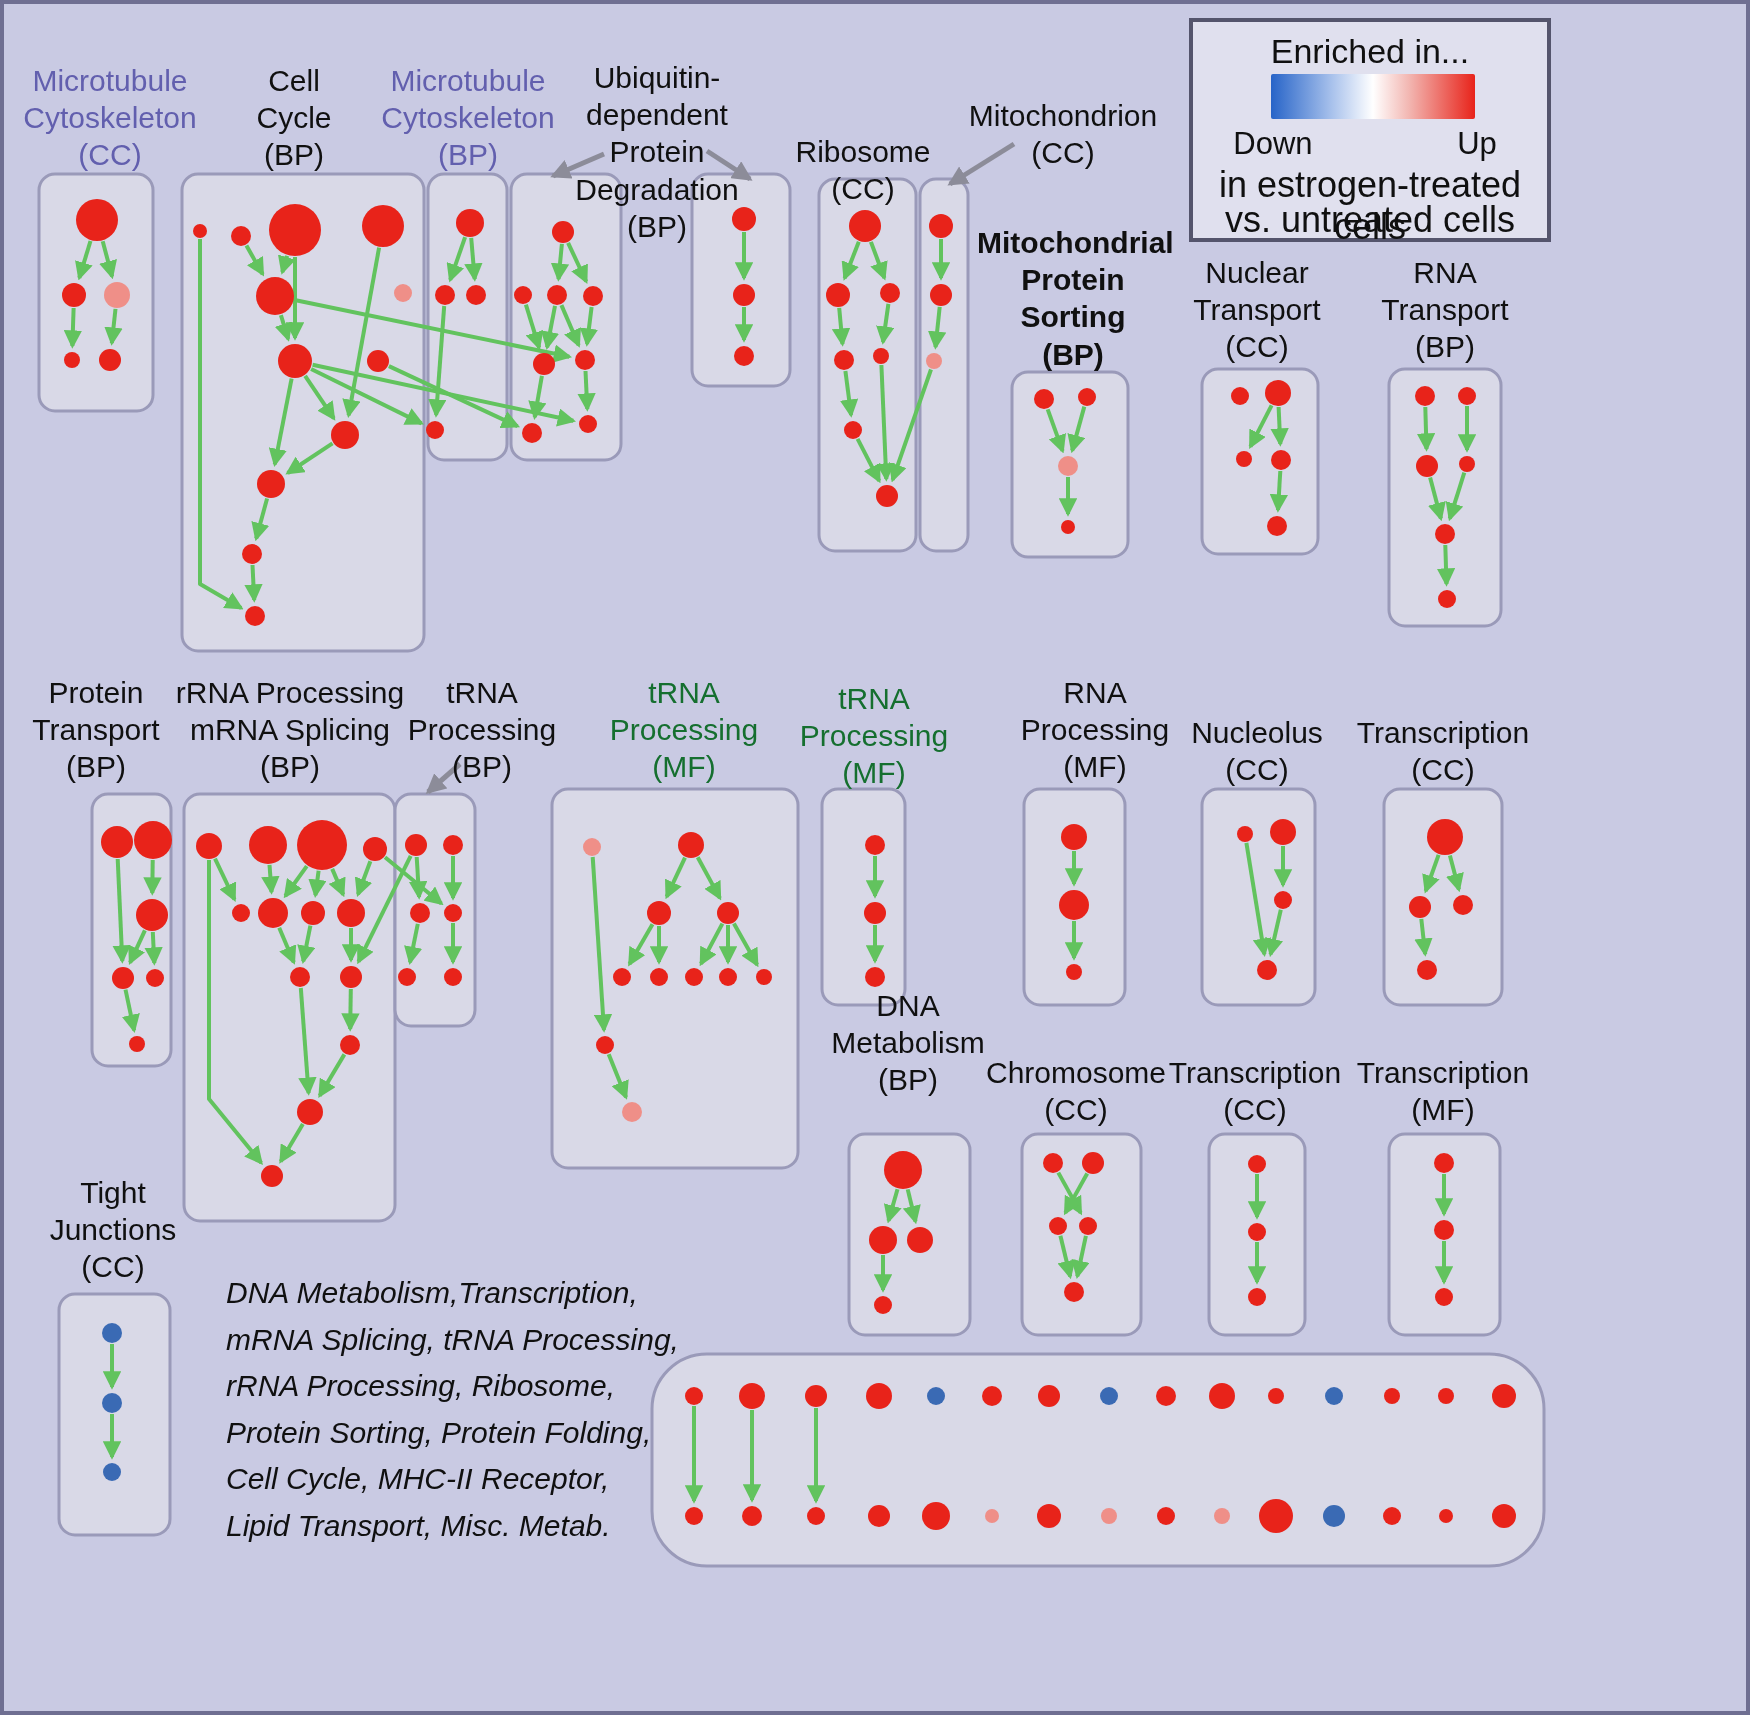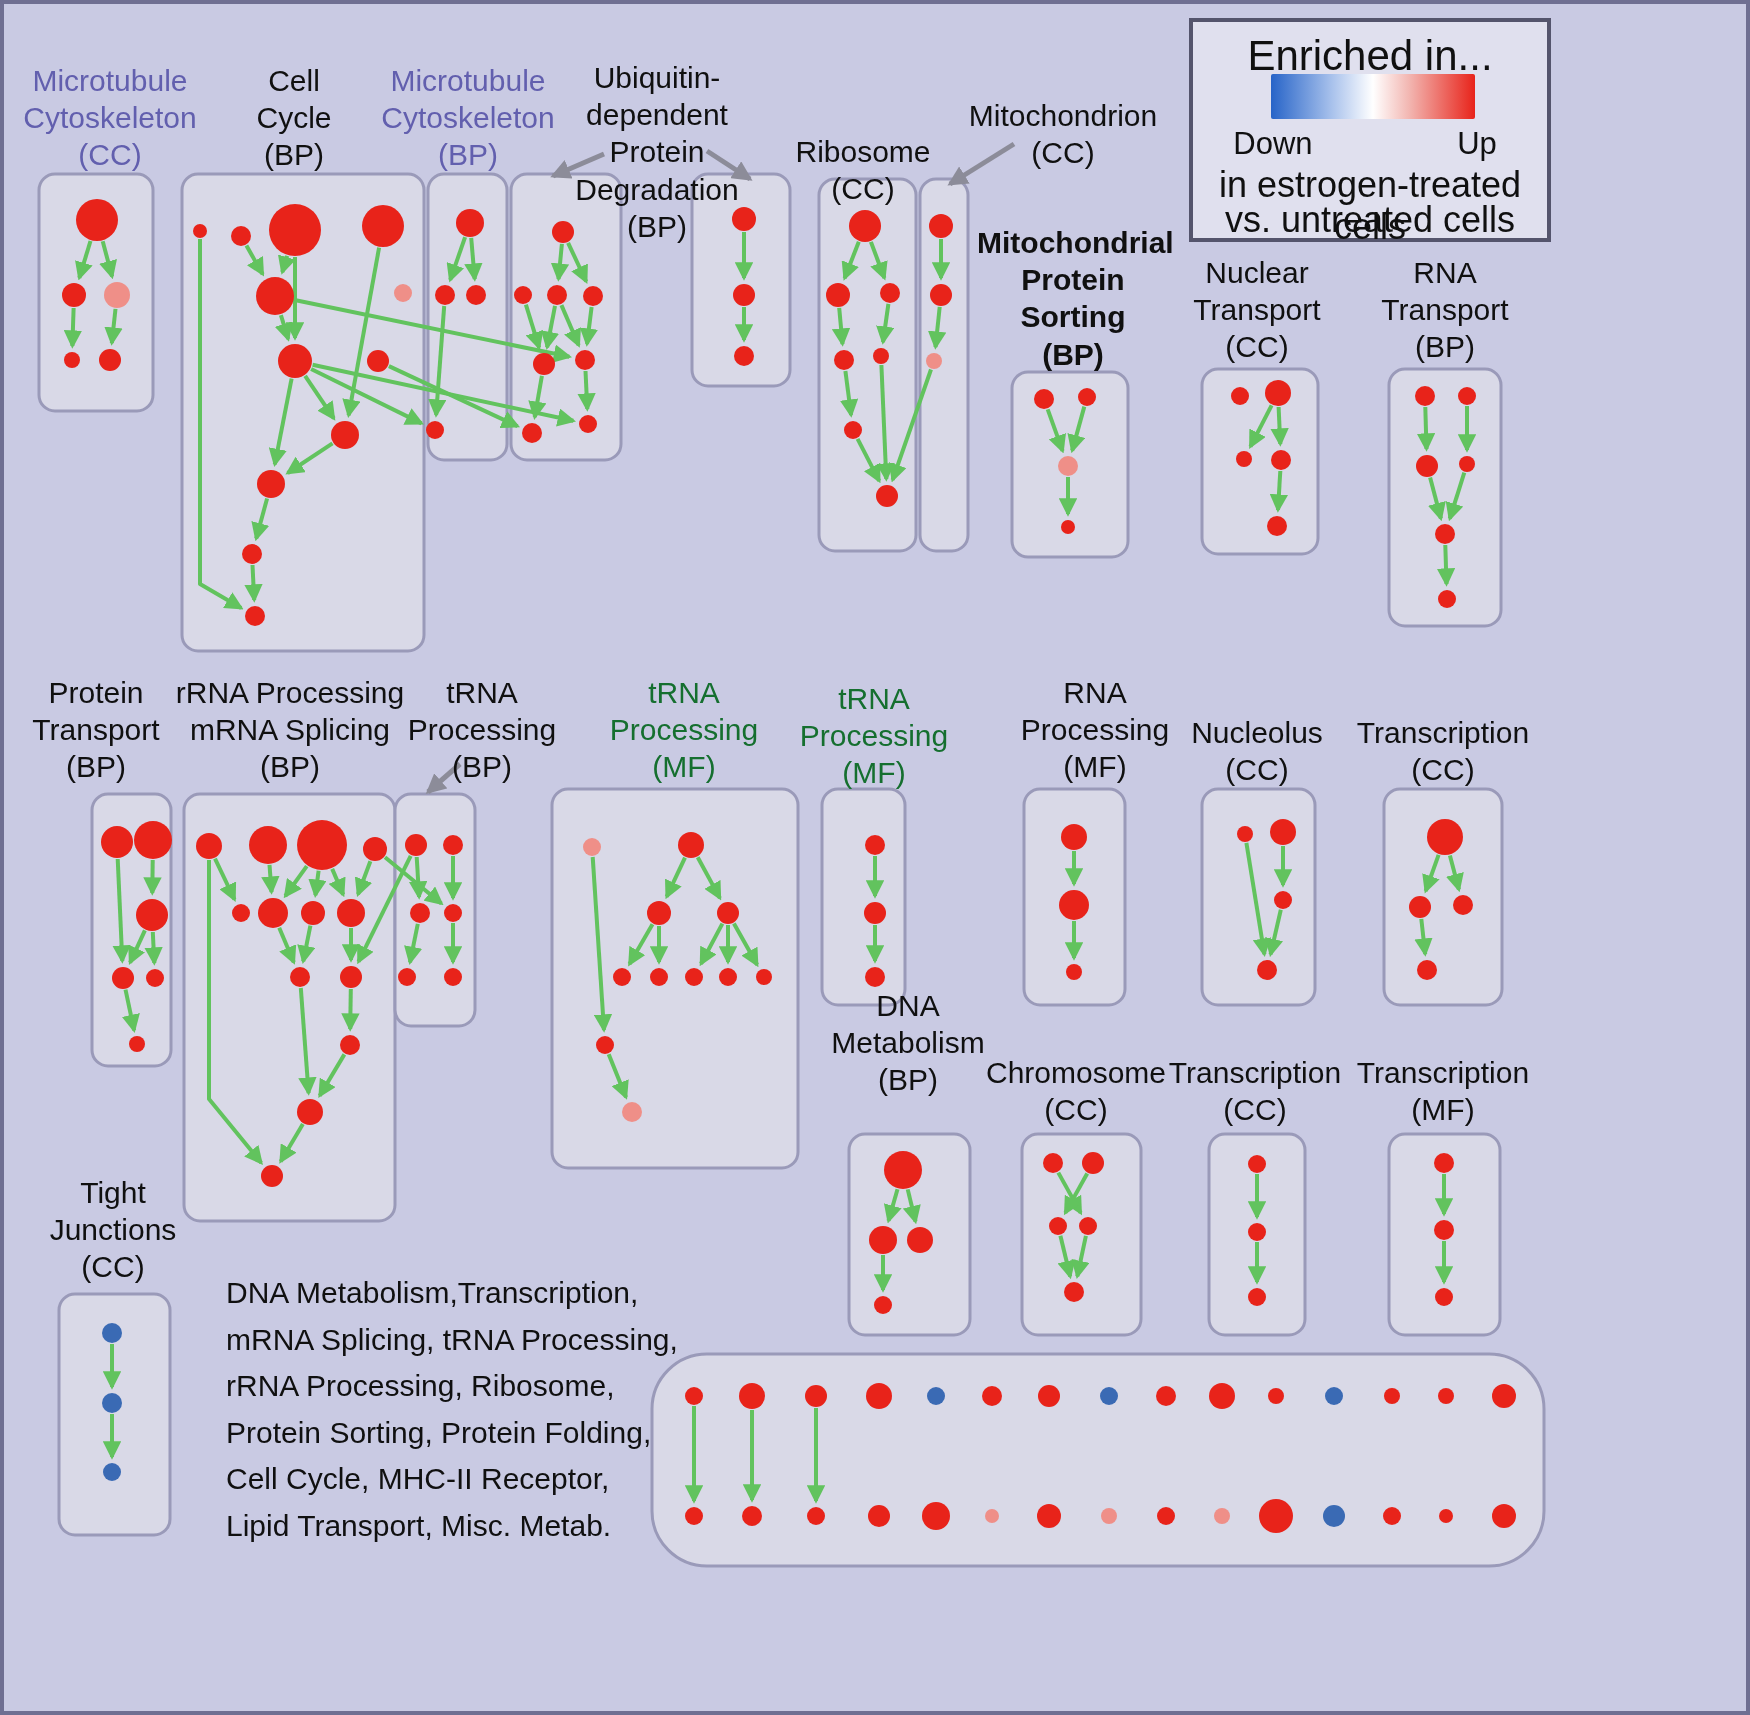--- a/index.html
+++ b/index.html
@@ -2,21 +2,21 @@
 <html><head>
 <meta charset="utf-8">
 <style>
   *{box-sizing:border-box;margin:0;padding:0}
   body{background:#ffffff;font-family:"Liberation Sans","DejaVu Sans",sans-serif}
   #figure{position:relative;width:1750px;height:1715px;background:#c9cae3;border:4px solid #6f6f92;overflow:hidden}
   #diagram-svg{position:absolute;left:0;top:0}
   #label-layer{position:absolute;left:0;top:0;width:100%;height:100%;pointer-events:none}
   .group-label{position:absolute;white-space:pre-line;text-align:center;font-size:30px;line-height:1.24;color:#101010}
   #legend{position:absolute;left:1185px;top:14px;width:362px;height:224px;background:#e0e0ee;border:4px solid #54546c}
-  .legend-title{position:absolute;top:10px;left:0;width:100%;text-align:center;font-size:42px;color:#101010}
+  .legend-title{position:absolute;top:10px;left:0;width:100%;text-align:center;font-size:34px;color:#101010}
   .legend-bar{position:absolute;left:78px;top:52px;width:204px;height:45px;border-radius:2px}
   .legend-down{position:absolute;left:22px;top:104px;width:116px;text-align:center;font-size:31px;color:#101010}
   .legend-up{position:absolute;left:226px;top:104px;width:116px;text-align:center;font-size:31px;color:#101010}
   .legend-sub{position:absolute;left:0;width:100%;text-align:center;font-size:36px;color:#101010}
 </style>
 </head>
 <body>
 
 <div id="figure">
   <svg id="diagram-svg" width="1750" height="1715" viewBox="0 0 1750 1715">
@@ -387,21 +387,21 @@
 (BP)</div>
       <div class="group-label" style="left: 976px; top: 1050px; width: 192px; color: rgb(16, 16, 16);">Chromosome
 (CC)</div>
       <div class="group-label" style="left: 1158px; top: 1050px; width: 186px; color: rgb(16, 16, 16);">Transcription
 (CC)</div>
       <div class="group-label" style="left: 1346px; top: 1050px; width: 186px; color: rgb(16, 16, 16);">Transcription
 (MF)</div>
       <div class="group-label" style="left: 26px; top: 1170px; width: 166px; color: rgb(16, 16, 16);">Tight
 Junctions
 (CC)</div>
-      <div class="group-label" style="left: 222px; top: 1266px; width: 470px; color: rgb(16, 16, 16); text-align: left; line-height: 1.55;">DNA Metabolism,Transcription,
+      <div class="group-label" style="left: 222px; top: 1266px; width: 470px; color: rgb(16, 16, 16); text-align: left; line-height: 1.55; font-style: italic;">DNA Metabolism,Transcription,
 mRNA Splicing, tRNA Processing,
 rRNA Processing, Ribosome,
 Protein Sorting, Protein Folding,
 Cell Cycle, MHC-II Receptor,
 Lipid Transport, Misc. Metab.</div>
     </div>
   <div id="legend">
     <div class="legend-title">Enriched in...</div>
     <div class="legend-bar" style="background: linear-gradient(to right, rgb(39, 100, 200) 0%, rgb(169, 194, 236) 30%, rgb(255, 255, 255) 50%, rgb(242, 181, 176) 68%, rgb(232, 35, 26) 100%);"></div>
     <div class="legend-down">Down</div>

